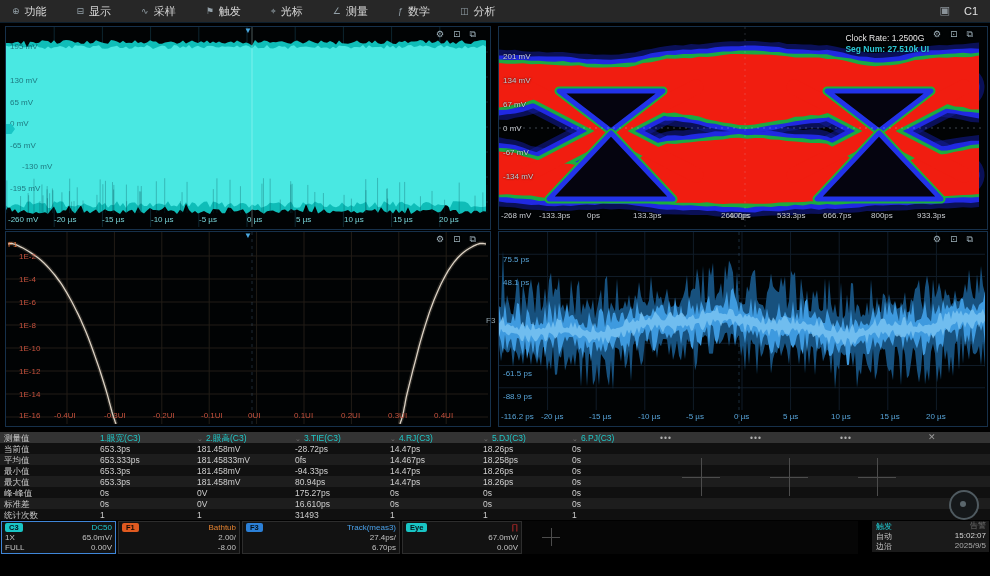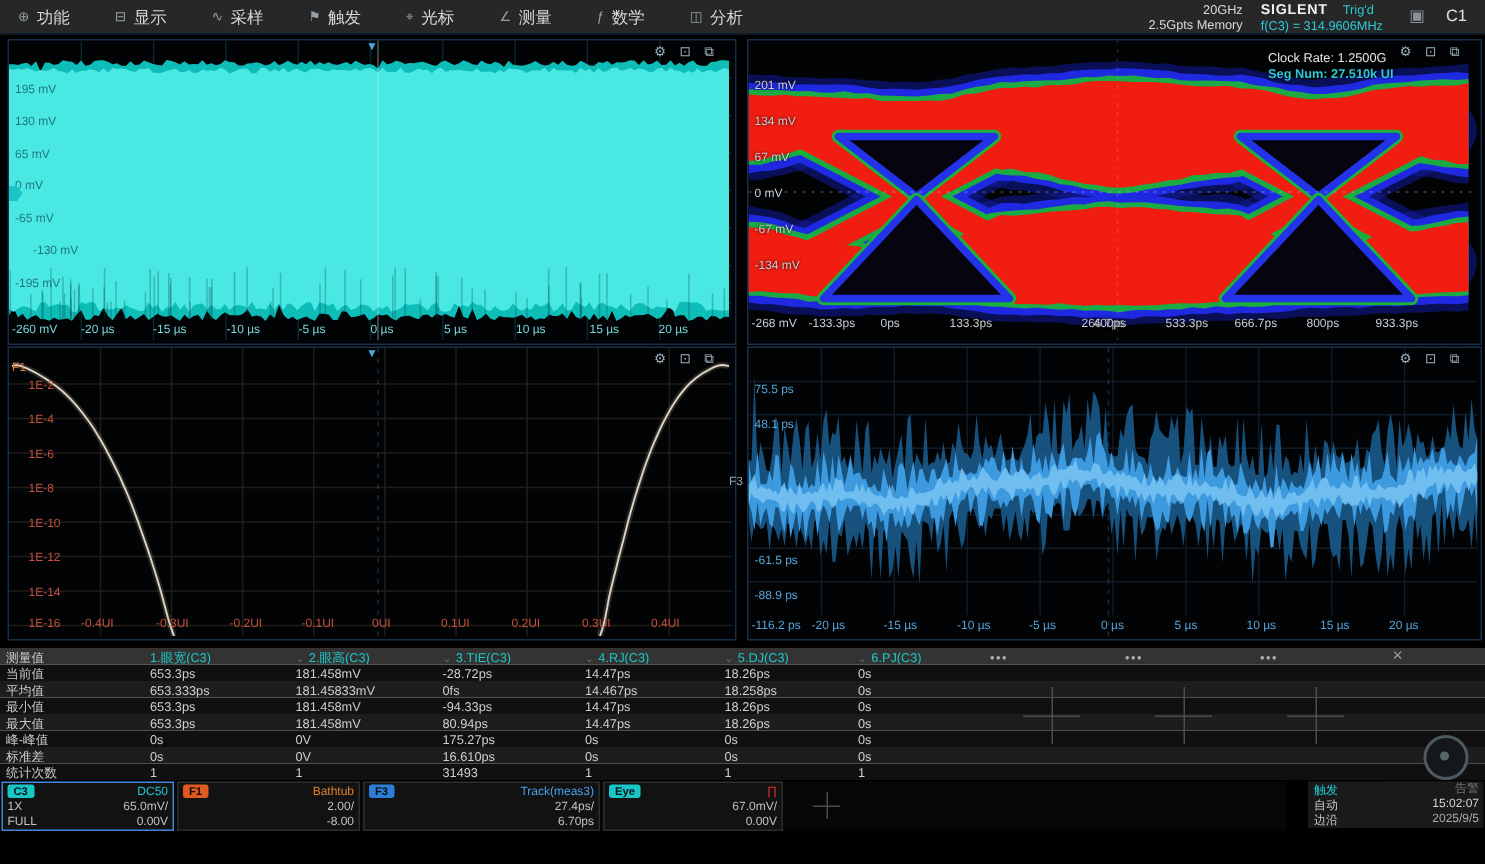--- a/index.html
+++ b/index.html
@@ -101,33 +101,20 @@
         </div>
         <div class="menu-item">
           <span class="mi-icon">ƒ</span>
           <span class="mi-label">数学</span>
         </div>
         <div class="menu-item">
           <span class="mi-icon">◫</span>
           <span class="mi-label">分析</span>
         </div>
       </div>
-    <div class="status-cluster">
-      <div class="bw-block">
-        <div>20GHz</div>
-        <div>2.5Gpts Memory</div>
-      </div>
-      <div class="brand-block">
-        <div class="brand-row">
-          <span class="brand">SIGLENT</span>
-          <span class="trig">Trig'd</span>
-        </div>
-        <div class="freq">f(C3) = 314.9606MHz</div>
-      </div>
-    </div>
     <div class="right-ids">
       <span class="dev-icon">▣</span>
       <span class="act-ch">C1</span>
     </div>
   </div>
 
   <div class="panel" id="p-tl" style="left:5px;top:26px;width:484px;height:202px;">
     <svg id="svg-tl" width="482" height="200">
         <line x1="48.2" y1="0" x2="48.2" y2="200" stroke="#0d2630" stroke-width="1"></line>
         <line x1="96.4" y1="0" x2="96.4" y2="200" stroke="#0d2630" stroke-width="1"></line>
@@ -219,21 +206,21 @@
         <line x1="181.05374207582963" y1="154.87249195802607" x2="181.05374207582963" y2="186" stroke="rgba(0,60,72,.28)" stroke-width="1"></line>
         <line x1="246" y1="0" x2="246" y2="200" stroke="rgba(220,255,255,.35)" stroke-width="1"></line>
       </svg>
     <div class="tmark" style="left:238px;">▼</div>
     <div class="edgetag"></div>
   <div class="pics">
         <span class="pic">⚙</span>
         <span class="pic">⊡</span>
         <span class="pic">⧉</span>
       </div>
-      <span class="axl c-dim" style="left: 4px; top: 28px; text-align: right;">195 mV</span>
+      <span class="axl c-dim" style="left: 4px; top: 15px; text-align: right;">195 mV</span>
       <span class="axl c-dim" style="left: 4px; top: 49px;">130 mV</span>
       <span class="axl c-dim" style="left: 4px; top: 71px;">65 mV</span>
       <span class="axl c-dim" style="left: 4px; top: 92px;">0 mV</span>
       <span class="axl c-dim" style="left: 4px; top: 114px;">-65 mV</span>
       <span class="axl c-dim" style="left: 16px; top: 135px; text-align: center;">-130 mV</span>
       <span class="axl c-dim" style="left: 4px; top: 157px;">-195 mV</span>
       <span class="axl c-cy" style="left: 2px; top: 188px;">-260 mV</span>
       <span class="axl c-cy" style="left: 48px; top: 188px;">-20 µs</span>
       <span class="axl c-cy" style="left: 96px; top: 188px;">-15 µs</span>
       <span class="axl c-cy" style="left: 145px; top: 188px;">-10 µs</span>

